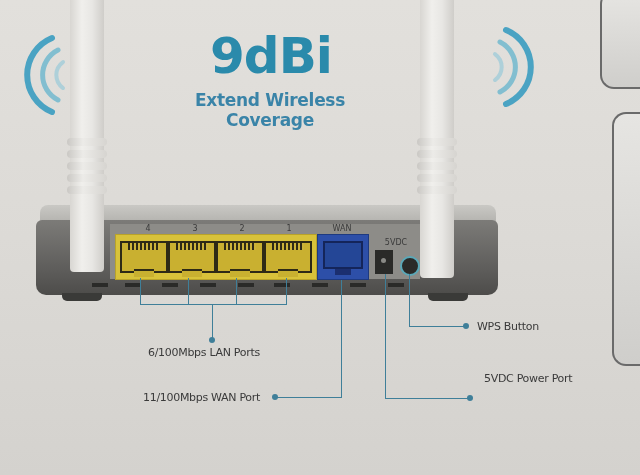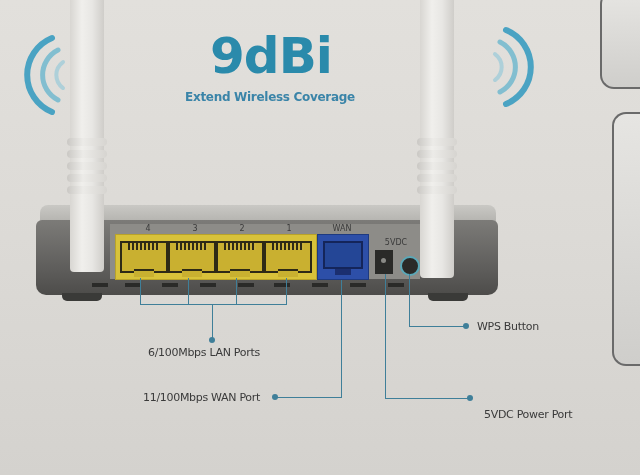--- a/index.html
+++ b/index.html
@@ -11,21 +11,21 @@
     .abs { position: absolute; }
     
     .headline {
       left: 186px; top: 30px; width: 170px; text-align: center;
       font-family: "DejaVu Sans", sans-serif; font-weight: bold;
       font-size: 50px; line-height: 52px; color: #2a8aab; letter-spacing: -1px;
     }
     .tagline {
       left: 180px; top: 90px; width: 180px; text-align: center;
       font-family: "DejaVu Sans", sans-serif; font-weight: bold;
-      font-size: 12px; color: #3a84a8; letter-spacing: -0.3px;
+      font-size: 17px; color: #3a84a8; letter-spacing: -0.3px;
     }
     
     .antenna {
       width: 34px; background: linear-gradient(90deg, #d8d6d2 0%, #f0efec 35%, #e8e7e4 65%, #cfcdc9 100%);
       border-radius: 6px 6px 4px 4px;
     }
     .ridge { position: absolute; left: -3px; right: -3px; height: 8px;
       background: linear-gradient(90deg, #cac8c4, #ecebe8 40%, #d6d4d0);
       border-radius: 4px; }
     
@@ -167,13 +167,13 @@
 <div class="abs callout" style="left:143px; top:391px;">11/100Mbps WAN Port</div>
 
 <div class="abs line" style="left:409px; top:274px; width:1px; height:52px;"></div>
 <div class="abs line" style="left:409px; top:326px; width:56px; height:1px;"></div>
 <div class="abs dot" style="left:463px; top:323px;"></div>
 <div class="abs callout" style="left:477px; top:320px;">WPS Button</div>
 
 <div class="abs line" style="left:385px; top:274px; width:1px; height:124px;"></div>
 <div class="abs line" style="left:385px; top:398px; width:84px; height:1px;"></div>
 <div class="abs dot" style="left:467px; top:395px;"></div>
-<div class="abs callout" style="left:484px; top:408px;">5VDC Power Port</div>
+<div class="abs callout" style="left:484px; top:372px;">5VDC Power Port</div>
 
 </body></html>

